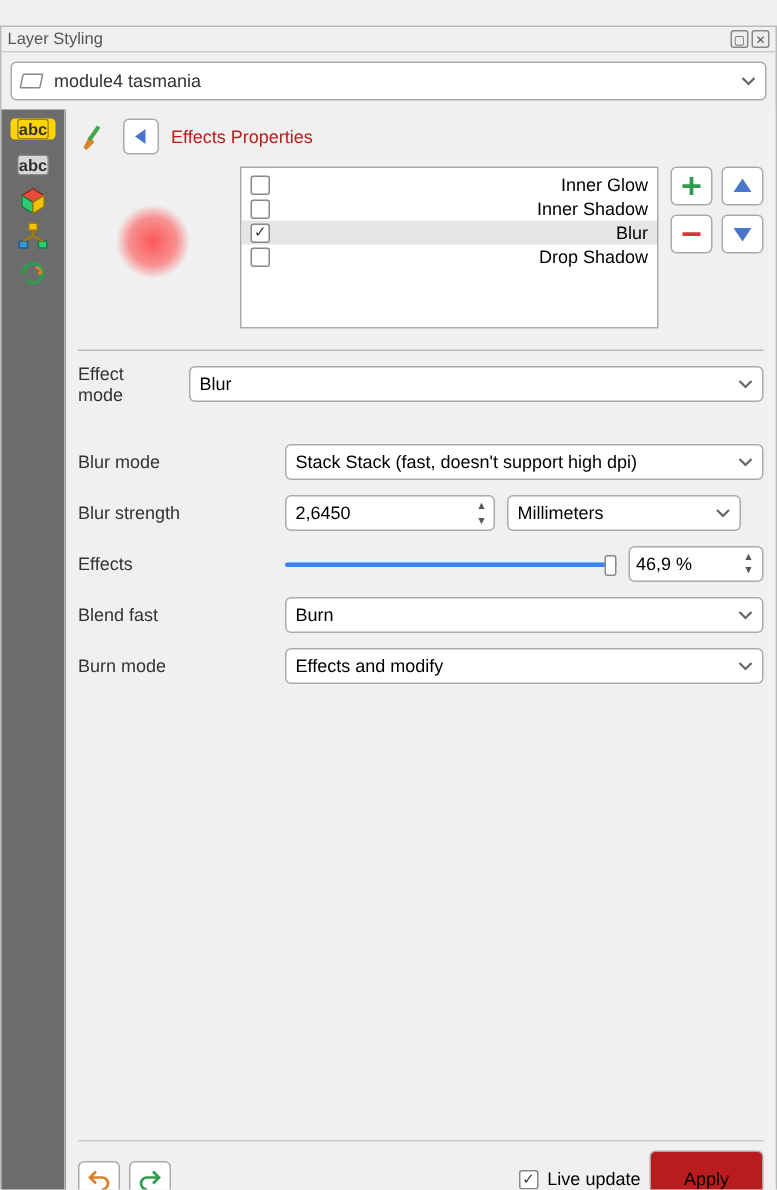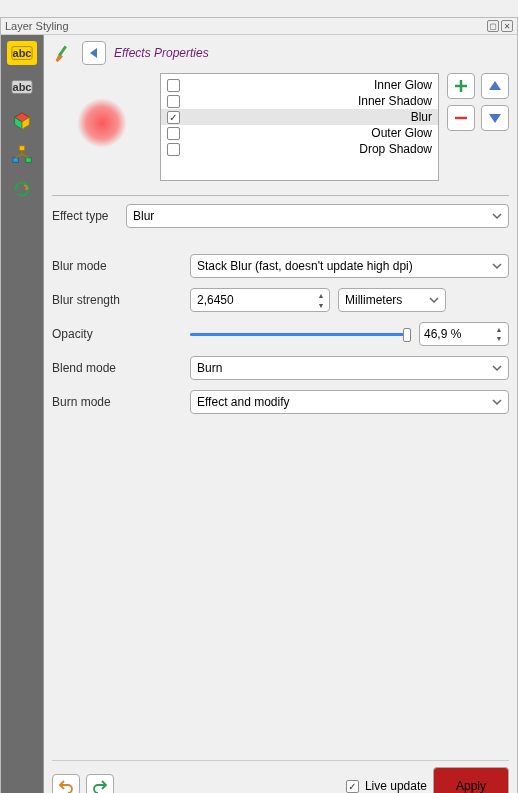--- a/index.html
+++ b/index.html
@@ -5,28 +5,28 @@
   * { box-sizing: border-box; font-family: -apple-system, Helvetica, Arial, sans-serif; font-size: 12px; }
   body { margin: 0; background: #f0f0f0; width: 518px; height: 793px; overflow: hidden; }
   .panel { border: 1px solid #bbb; background: #f0f0f0; width: 518px; height: 793px; display: flex; flex-direction: column; margin-top: 17px; }
   .titlebar { display: flex; align-items: center; padding: 2px 4px; border-bottom: 1px solid #ccc; }
   .titlebar .title { flex: 1; color: #555; font-size: 11px; }
   .tb-btn { width: 12px; height: 12px; border: 1px solid #888; margin-left: 2px; border-radius: 2px; display: inline-flex; align-items: center; justify-content: center; font-size: 8px; color: #555; background: #eee; }
   .layer-select { margin: 6px; height: 26px; border: 1px solid #aaa; border-radius: 4px; background: #fff; display: flex; align-items: center; padding: 0 6px; }
   .layer-select .poly-icon { width: 14px; height: 10px; border: 1px solid #888; transform: skewX(-12deg); margin-right: 8px; border-radius: 1px; }
   .body { flex: 1; display: flex; min-height: 0; }
   .sidebar { width: 42px; background: #6c6c6c; display: flex; flex-direction: column; align-items: center; padding-top: 6px; gap: 10px; }
-  .sidebar .tab { width: 30px; height: 24px; display:flex; align-items:center; justify-content:center; border-radius:3px; }
+  .sidebar .tab { width: 30px; height: 14px; display:flex; align-items:center; justify-content:center; border-radius:3px; }
   .sidebar svg { width: 22px; height: 22px; }
   .content { flex: 1; display: flex; flex-direction: column; padding: 6px 8px 4px 8px; min-width: 0; border-left: 1px solid #999; background:#f0f0f0; }
   .header-row { display: flex; align-items: center; gap: 8px; margin-bottom: 8px; }
   .brush-icon { width: 22px; height: 22px; }
   .back-btn { width: 24px; height: 24px; border: 1px solid #aaa; background: #fff; border-radius: 4px; display:flex; align-items:center; justify-content:center; }
   .back-btn svg { width:14px; height:14px; }
-  .header-title { color: #701a75; font-style: italic; }
+  .header-title { color: #b91c1c; }
   .preview-row { display: flex; gap: 8px; margin-bottom: 10px; }
   .blur-preview { width: 100px; height: 100px; display:flex; align-items:center; justify-content:center; }
   .blur-circle { width:50px; height:50px; border-radius:50%; background: radial-gradient(circle, rgba(253,80,80,0.95) 0%, rgba(253,80,80,0.6) 45%, rgba(253,80,80,0) 70%); }
   .effects-list { flex:1; height:108px; border:1px solid #aaa; background:#fff; padding:3px 0; overflow:auto; }
   .eff-item { display:flex; align-items:center; gap:6px; padding:1px 6px;justify-content:space-between; }
   .eff-item.selected { background:#e5e5e5; }
   .chk { width:13px; height:13px; border:1px solid #888; border-radius:2px; display:flex; align-items:center; justify-content:center; font-size:10px; color:#333; background:#fff; }
   .side-btns { display:flex; flex-direction:column; gap:6px; }
   .sq-btn { width:28px; height:26px; border:1px solid #aaa; background:#fff; border-radius:4px; display:flex; align-items:center; justify-content:center; }
   .sq-btn svg { width:16px; height:16px; }
@@ -34,21 +34,21 @@
   .form { display:flex; flex-direction:column; gap:10px; }
   .row { display:flex; align-items:center; gap:8px; }
   .row .lbl { width:130px; color:#333; }
   .select, .spin, .unit { height:24px; border:1px solid #aaa; background:#fff; border-radius:4px; display:flex; align-items:center; padding:0 6px; }
   .select { flex:1; justify-content:space-between; }
   .et-row .lbl2 { margin-right:4px; color:#333; }
   .et-row .select { flex:1; }
   .spin { width:140px; justify-content:space-between; }
   .spin .spinbtns { display:flex; flex-direction:column; margin-right:-4px; }
   .spin .sb { width:12px; height:10px; display:flex; align-items:center; justify-content:center; font-size:7px; color:#555; }
-  .unit { width:108px; justify-content:space-between; }
+  .unit { width:156px; justify-content:space-between; }
   .slider-row { flex:1; display:flex; align-items:center; gap:8px; }
   .slider { flex:1; height:16px; position:relative; }
   .slider-track { position:absolute; left:0; right:0; top:7px; height:3px; background:#c8c8c8; border-radius:2px; }
   .slider-fill { position:absolute; left:0; top:7px; height:3px; background:#3b82f6; border-radius:2px; }
   .slider-thumb { position:absolute; top:2px; width:8px; height:14px; background:#fff; border:1px solid #888; border-radius:2px; }
   .pct-box { width:90px; height:24px; border:1px solid #aaa; background:#fff; border-radius:4px; display:flex; align-items:center; justify-content:space-between; padding:0 4px; }
   .pct-box .spinbtns { display:flex; flex-direction:column; }
   .pct-box .sb { width:10px; height:9px; font-size:7px; color:#555; display:flex; align-items:center; justify-content:center; }
   .chev-svg { width:10px; height:10px; }
   .footer { display:flex; align-items:center; gap:6px; padding-top:6px; border-top:1px solid #ccc; margin-top:auto; }
@@ -60,20 +60,27 @@
 </head>
 <body>
 
 <div class="panel">
   <div class="titlebar">
     <span class="title">Layer Styling</span>
     <span class="tb-btn">▢</span>
     <span class="tb-btn">✕</span>
   </div>
 
+  <div class="layer-select">
+    <span class="poly-icon"></span>
+    <span style="flex:1;color:#333">module4 tasmania</span>
+    <svg class="chev-svg" viewBox="0 0 10 10">
+        <path d="M1 3 L5 7 L9 3" fill="none" stroke="#666" stroke-width="1.5"></path>
+      </svg>
+  </div>
 
   <div class="body">
     <div class="sidebar">
       <div class="tab" style="background:#ffd400">
         <svg viewBox="0 0 24 16">
             <rect x="1" y="1" width="22" height="14" rx="2" fill="#ffd400" stroke="#a88400"></rect>
             <text x="12" y="12" font-size="9" text-anchor="middle" fill="#333" font-weight="bold">abc</text>
           </svg>
       </div>
       <div class="tab">
@@ -133,24 +140,20 @@
           <div class="eff-item">
             <span class="chk"></span>
             <span>Inner Shadow</span>
           </div>
           <div class="eff-item selected">
             <span class="chk">✓</span>
             <span>Blur</span>
           </div>
           <div class="eff-item">
             <span class="chk"></span>
-            <span>Outer Glow</span>
-          </div>
-          <div class="eff-item">
-            <span class="chk"></span>
             <span>Drop Shadow</span>
           </div>
         </div>
         <div class="side-btns">
           <div style="display:flex; gap:6px;">
             <div class="sq-btn">
                 <svg viewBox="0 0 16 16">
                   <path d="M8 2 V14 M2 8 H14" stroke="#2e9b4f" stroke-width="2.5"></path>
                 </svg>
               </div>
@@ -172,35 +175,35 @@
                 </svg>
               </div>
           </div>
         </div>
       </div>
 
       <div class="hr"></div>
 
       <div class="form">
         <div class="row et-row">
-          <span class="lbl2" style="width:62px">Effect type</span>
+          <span class="lbl2" style="width:62px">Effect mode</span>
           <div class="select">
             <span>Blur</span>
             <svg class="chev-svg" viewBox="0 0 10 10">
                 <path d="M1 3 L5 7 L9 3" fill="none" stroke="#666" stroke-width="1.5"></path>
               </svg>
           </div>
         </div>
 
         <div style="height:6px"></div>
 
         <div class="row">
           <span class="lbl">Blur mode</span>
           <div class="select">
-            <span>Stack Blur (fast, doesn't update high dpi)</span>
+            <span>Stack Stack (fast, doesn't support high dpi)</span>
             <svg class="chev-svg" viewBox="0 0 10 10">
                 <path d="M1 3 L5 7 L9 3" fill="none" stroke="#666" stroke-width="1.5"></path>
               </svg>
           </div>
         </div>
 
         <div class="row">
           <span class="lbl">Blur strength</span>
           <div class="spin">
             <span>2,6450</span>
@@ -211,51 +214,51 @@
           </div>
           <div class="unit">
             <span>Millimeters</span>
             <svg class="chev-svg" viewBox="0 0 10 10">
                 <path d="M1 3 L5 7 L9 3" fill="none" stroke="#666" stroke-width="1.5"></path>
               </svg>
           </div>
         </div>
 
         <div class="row">
-          <span class="lbl">Opacity</span>
+          <span class="lbl">Effects</span>
           <div class="slider-row">
             <div class="slider">
               <div class="slider-track"></div>
               <div class="slider-fill" style="width:100%"></div>
               <div class="slider-thumb" style="left:calc(100% - 8px)"></div>
             </div>
             <div class="pct-box">
               <span>46,9 %</span>
               <span class="spinbtns">
                   <span class="sb">▲</span>
                   <span class="sb">▼</span>
                 </span>
             </div>
           </div>
         </div>
 
         <div class="row">
-          <span class="lbl">Blend mode</span>
+          <span class="lbl">Blend fast</span>
           <div class="select">
             <span>Burn</span>
             <svg class="chev-svg" viewBox="0 0 10 10">
                 <path d="M1 3 L5 7 L9 3" fill="none" stroke="#666" stroke-width="1.5"></path>
               </svg>
           </div>
         </div>
 
         <div class="row">
           <span class="lbl">Burn mode</span>
           <div class="select">
-            <span>Effect and modify</span>
+            <span>Effects and modify</span>
             <svg class="chev-svg" viewBox="0 0 10 10">
                 <path d="M1 3 L5 7 L9 3" fill="none" stroke="#666" stroke-width="1.5"></path>
               </svg>
           </div>
         </div>
       </div>
 
       <div class="footer">
         <div class="undo-btn">
             <svg viewBox="0 0 16 16">

